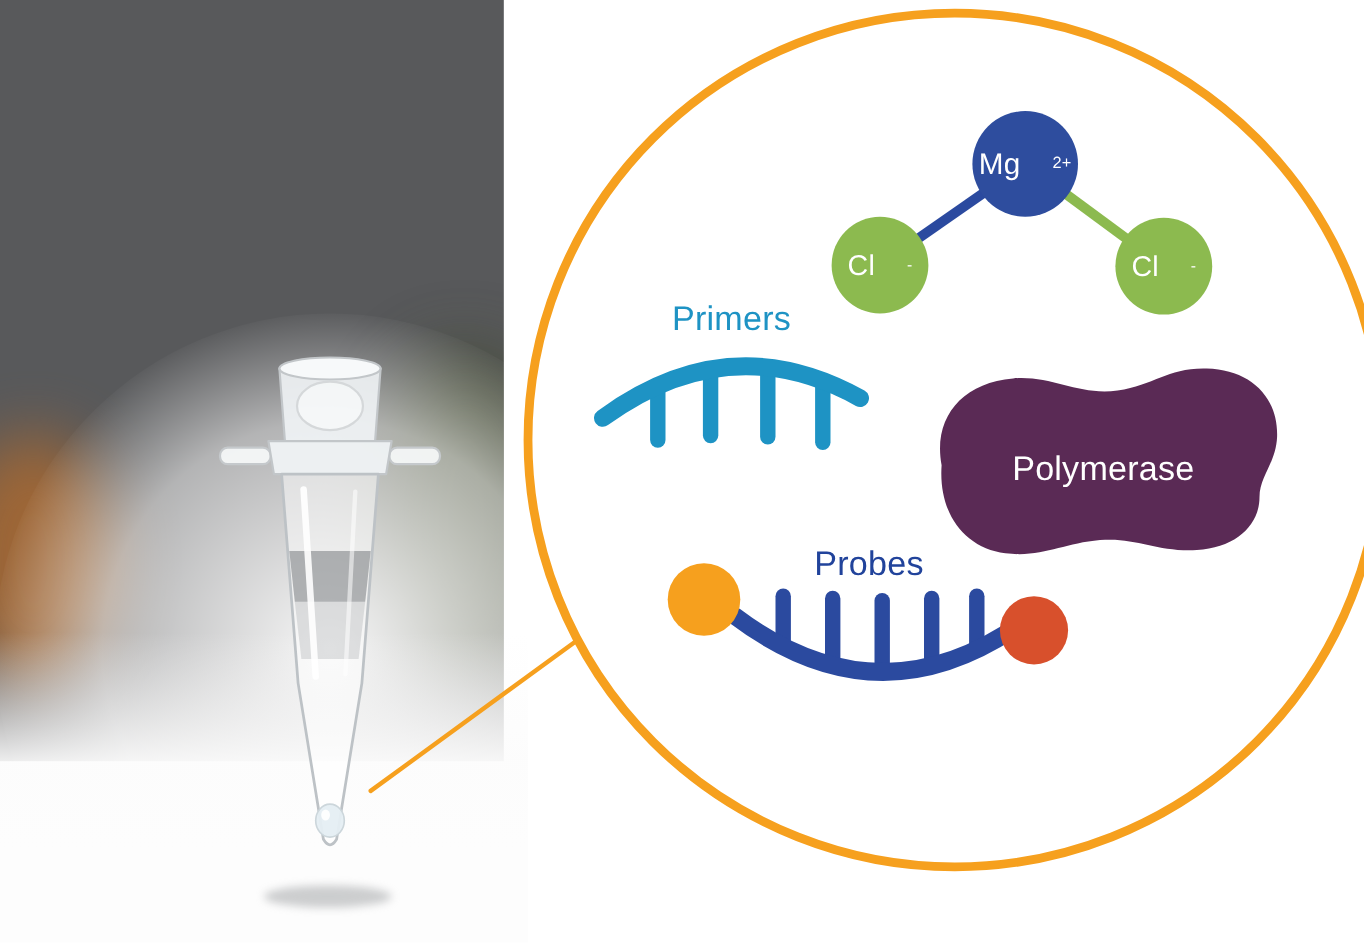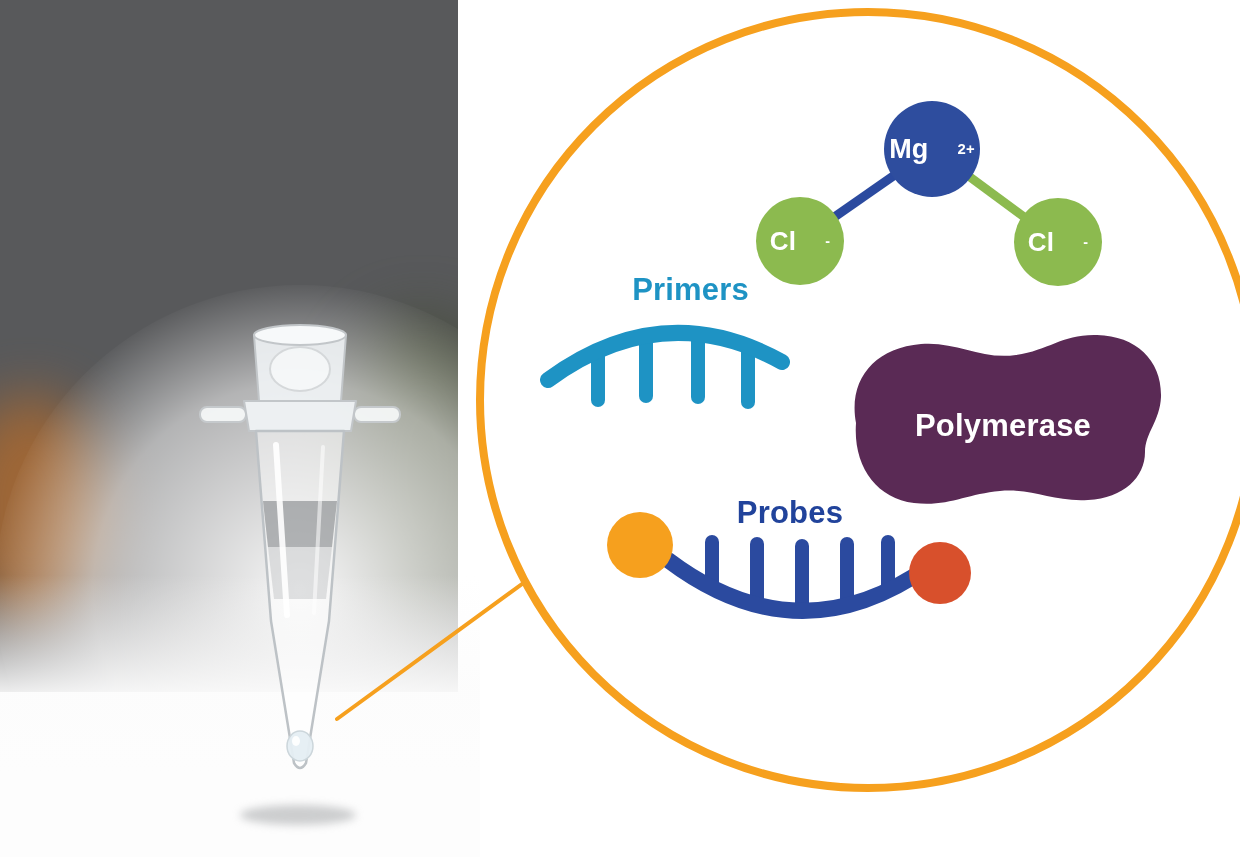--- a/index.html
+++ b/index.html
@@ -20,26 +20,26 @@
     background:linear-gradient(to bottom,rgba(252,252,252,0) 0%,rgba(252,252,252,.92) 42%,#fdfdfd 70%);}
   .tube-svg{left:160px;top:315px;width:280px;height:540px;z-index:3;}
   .callout-svg{left:0;top:0;width:1240px;height:857px;z-index:4;pointer-events:none;}
 
   
   .zoom-circle{left:476px;top:8px;width:784px;height:784px;border-radius:50%;
     background:#ffffff;border:8px solid #f6a01e;box-sizing:border-box;z-index:5;}
   .diagram{left:476px;top:8px;width:784px;height:784px;z-index:6;}
   .diagram svg{position:absolute;left:0;top:0;}
 
-  .lbl{position:absolute;font-weight:bold;letter-spacing:.2px;gap:29px;}
+  .lbl{position:absolute;font-weight:normal;letter-spacing:.2px;gap:29px;}
   .ion-label{display:flex;align-items:center;justify-content:center;color:#ffffff;}
   .label-mg{left:408px;top:93px;width:96px;height:96px;font-size:27px;}
   .label-cl-left{left:280px;top:189px;width:88px;height:88px;font-size:26px;}
   .label-cl-right{left:538px;top:190px;width:88px;height:88px;font-size:26px;}
-  .label-primers{left:83px;top:264px;width:190px;text-align:right;color:#1e93c4;font-size:31px;}
+  .label-primers{left:94px;top:264px;width:190px;text-align:center;color:#1e93c4;font-size:31px;}
   .label-polymerase{left:407px;top:400px;width:240px;text-align:center;color:#ffffff;font-size:31px;}
   .label-probes{left:219px;top:487px;width:190px;text-align:center;color:#21439b;font-size:31px;}
   sup{font-size:.55em;}
 </style>
 </head>
 <body>
 
 <div class="stage">
 
   <div class="abs backdrop">

